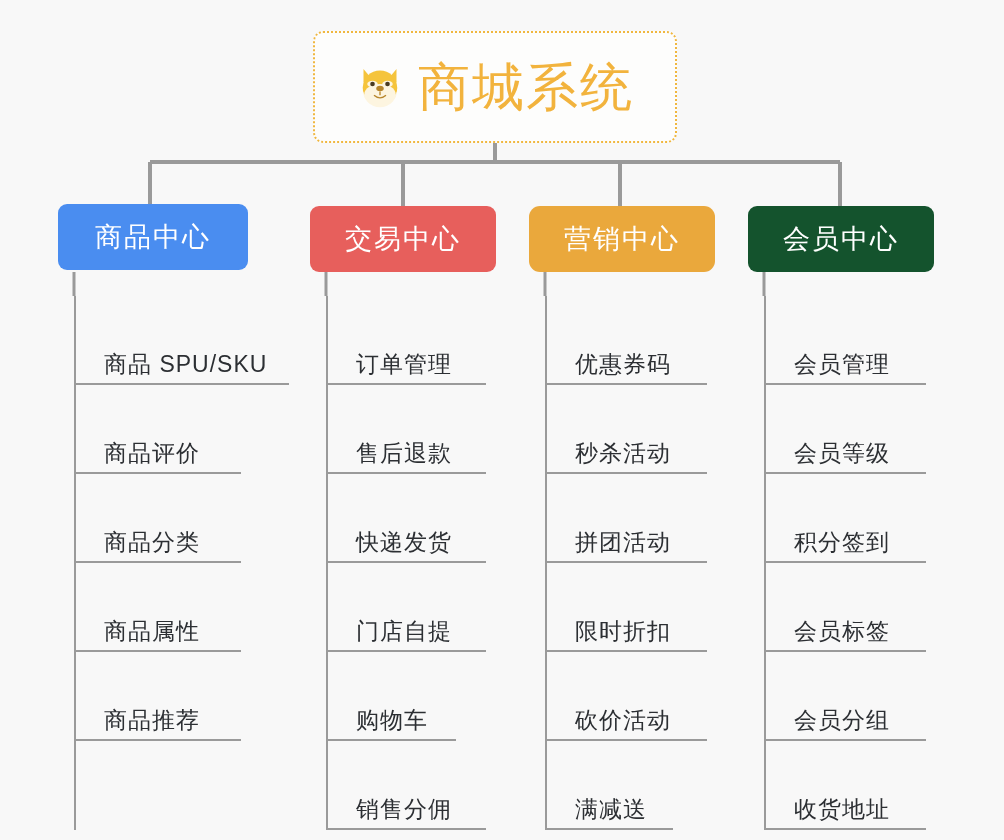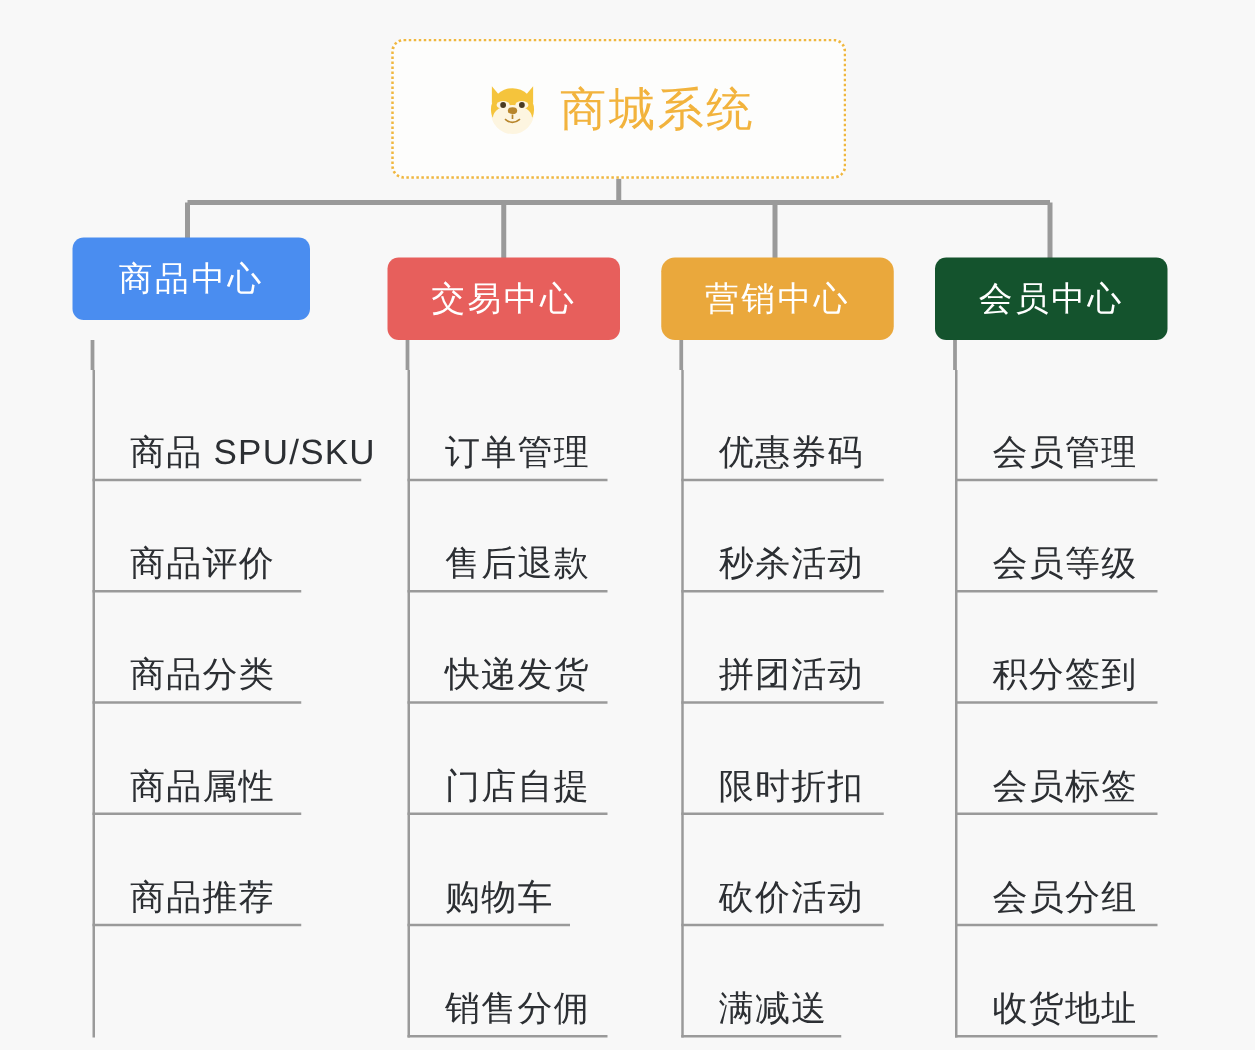--- a/index.html
+++ b/index.html
@@ -35,21 +35,21 @@
     box-sizing: border-box;
     background: #fdfdfc;
     border: 2px dotted #f0b73f;
     border-radius: 10px;
     display: flex;
     align-items: center;
     justify-content: center;
     gap: 14px;
   }
   .root-title {
-    font-size: 37px;
+    font-size: 52px;
     color: #f2b33d;
     letter-spacing: 2px;
     line-height: 1;
     font-weight: 400;
     white-space: nowrap;
   }
   .dog-icon {
     width: 48px;
     height: 48px;
     flex: 0 0 48px;
@@ -88,21 +88,21 @@
   }
   .leaf-item {
     position: relative;
     height: 89px;
     box-sizing: border-box;
     display: flex;
     align-items: flex-end;
     padding-left: 30px;
   }
   .leaf-label {
-    font-size: 28px;
+    font-size: 23px;
     color: #2c2f33;
     letter-spacing: 1px;
     line-height: 1;
     padding-bottom: 9px;
     white-space: nowrap;
     position: relative;
     z-index: 2;
   }
   .leaf-underline {
     position: absolute;
@@ -154,21 +154,21 @@
       <ellipse cx="22" cy="28" rx="3.1" ry="3.1" fill="#4a3b22"></ellipse>
       <ellipse cx="42" cy="28" rx="3.1" ry="3.1" fill="#4a3b22"></ellipse>
       <path d="M32 34 m-5 0 a5 3.6 0 1 0 10 0 a5 3.6 0 1 0 -10 0" fill="#b8862c"></path>
       <path d="M32 38 L32 43" stroke="#b8862c" stroke-width="1.8" fill="none"></path>
       <path d="M24 43 q8 7 16 0" stroke="#b8862c" stroke-width="1.8" fill="none"></path>
     </svg>
     <div class="root-title">商城系统</div>
   </div>
 
   <div id="branches-host">
-      <div class="cat-box" style="left: 58px; top: 190px; width: 190px; background: rgb(74, 141, 240);">
+      <div class="cat-box" style="left: 58px; top: 204px; width: 190px; background: rgb(74, 141, 240);">
         <span>商品中心</span>
       </div>
       <div class="leaf-col" style="left: 74px; top: 296px;">
         <div class="leaf-spine" style="height: 534px;"></div>
         <div class="leaf-item">
           <div class="leaf-underline" style="width: 215px;"></div>
           <div class="leaf-label">商品 SPU/SKU</div>
         </div>
         <div class="leaf-item">
           <div class="leaf-underline" style="width: 167px;"></div>

